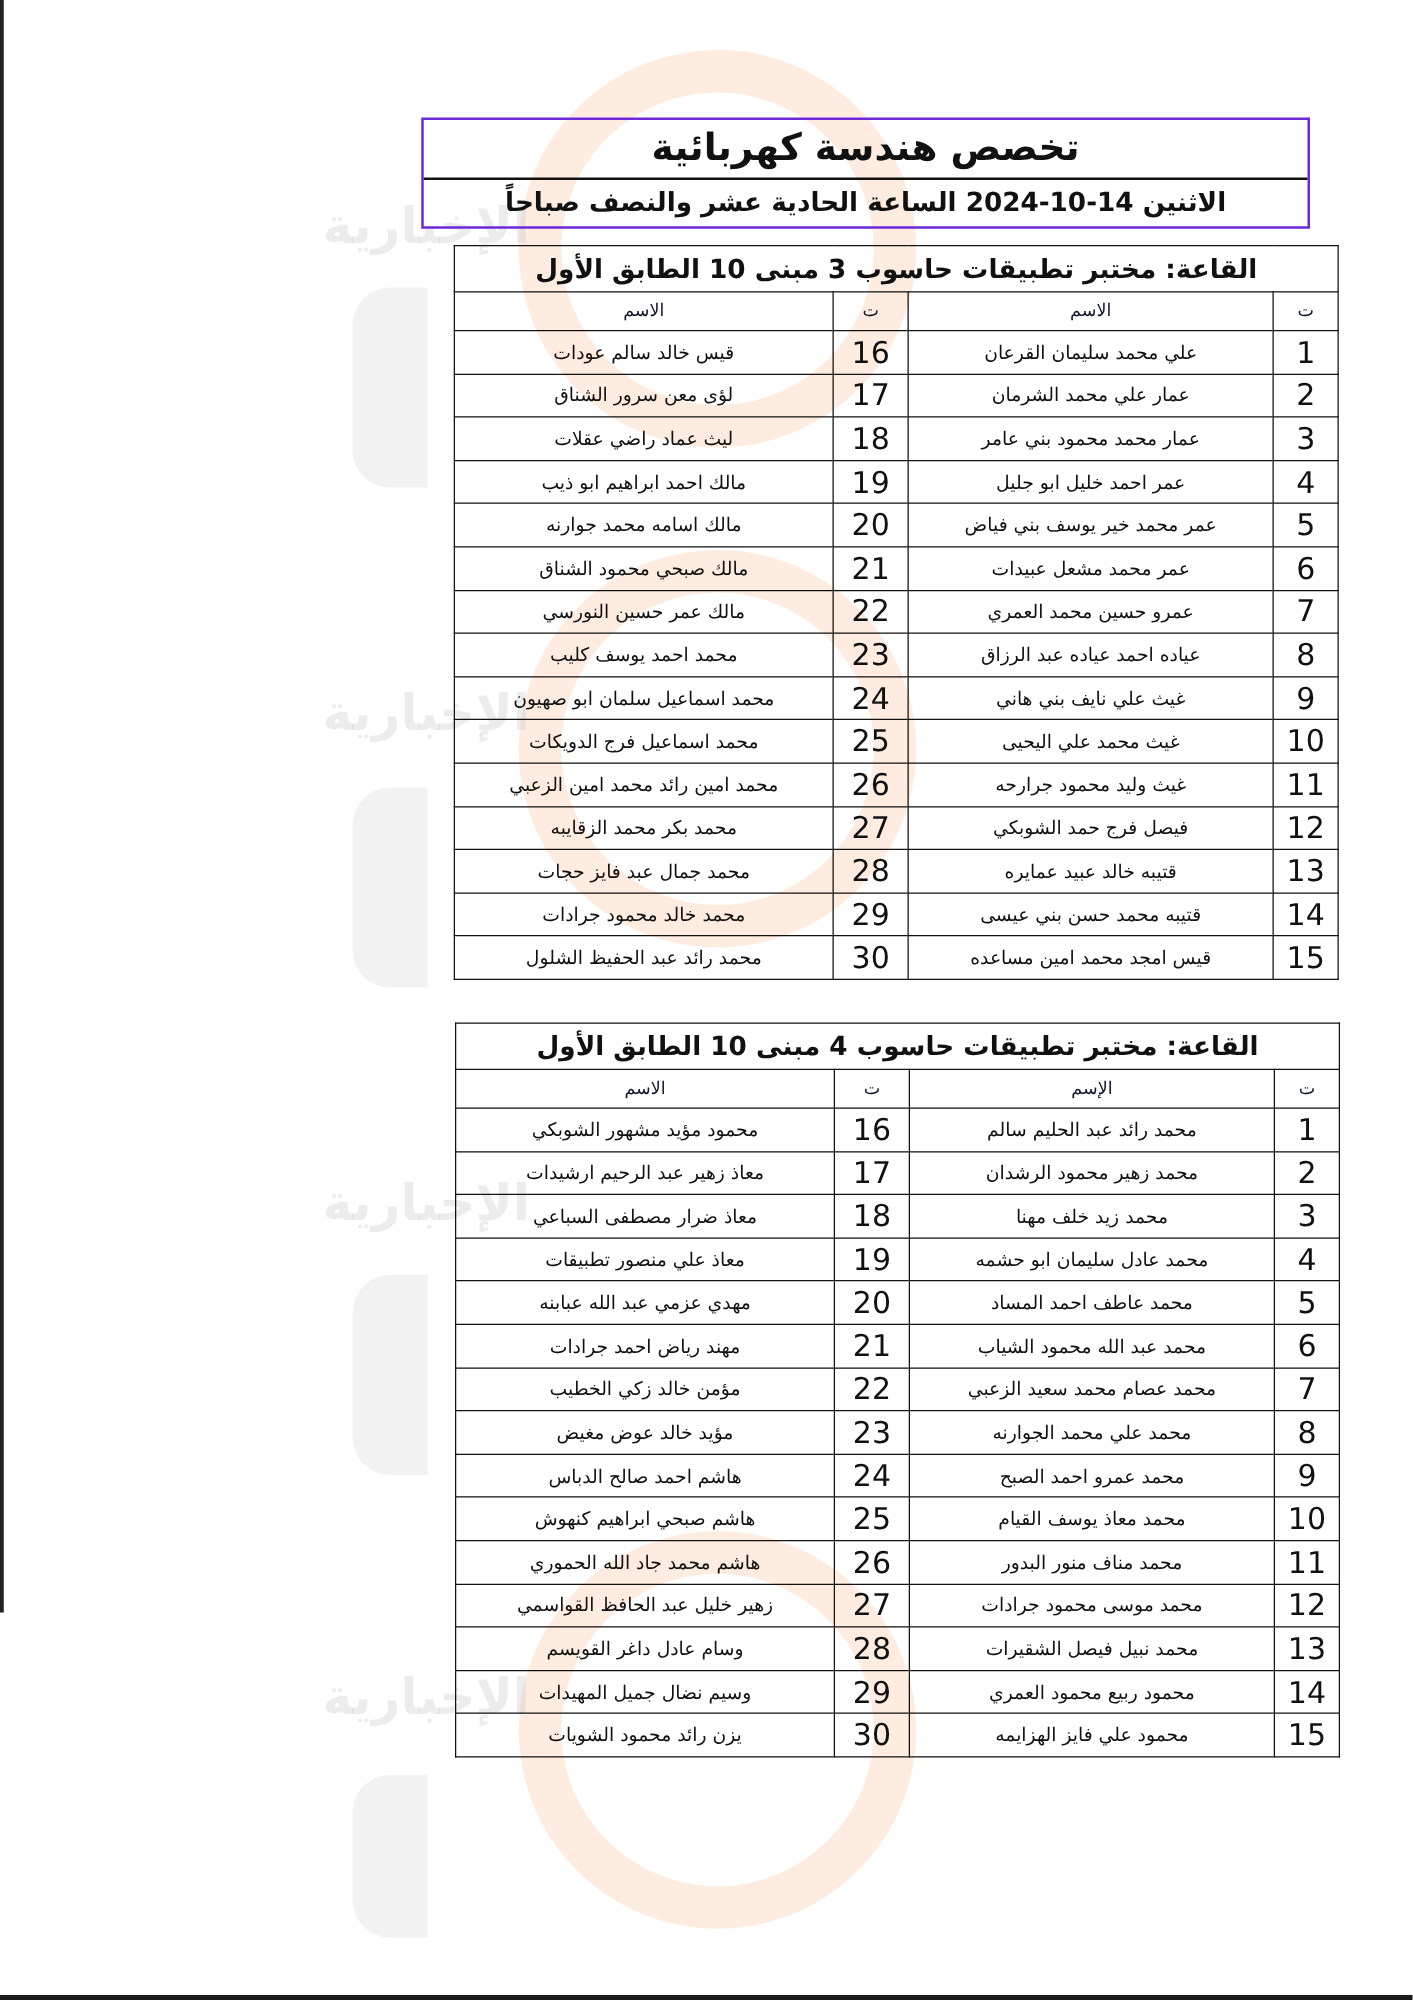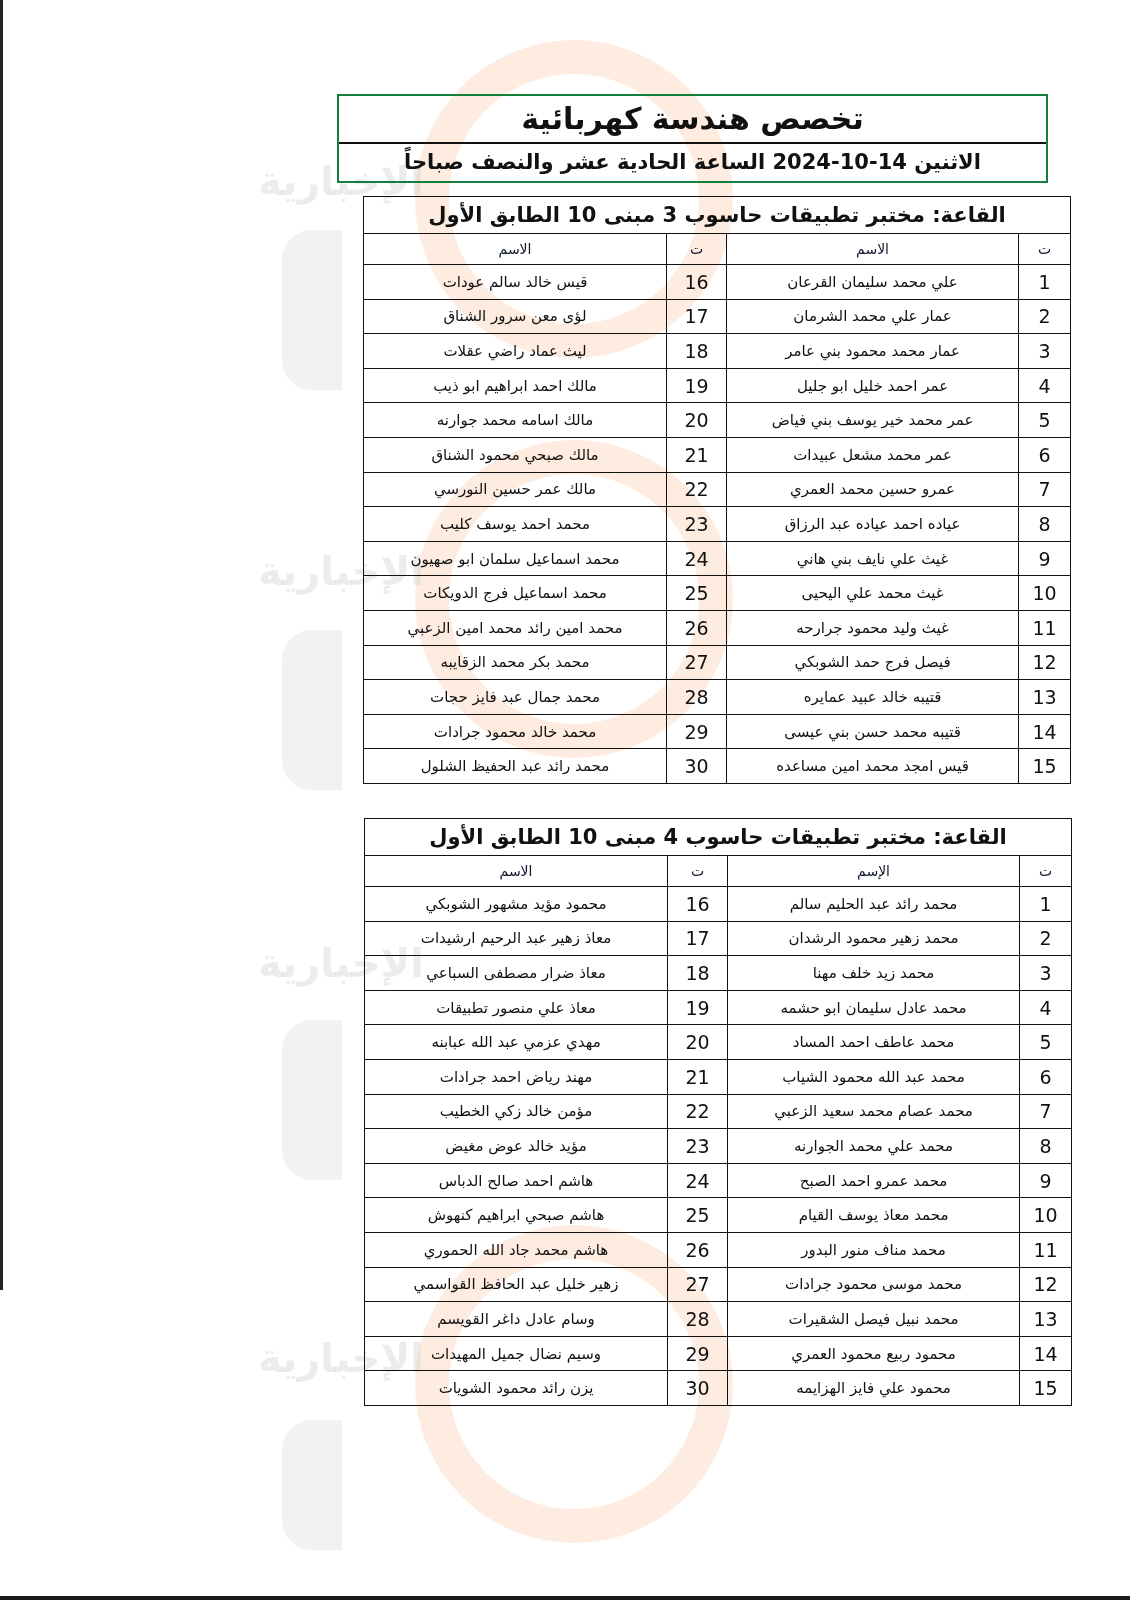--- a/index.html
+++ b/index.html
@@ -8,29 +8,29 @@
     font-family:"DejaVu Sans", sans-serif; color:#111;
   }
   .left-edge { position:absolute; left:0; top:0; width:3px; height:1290px; background:#222; }
   .bottom-edge { position:absolute; left:0; top:1596px; width:1130px; height:4px; background:#1a1a1a; }
 
   
   .wm { position:absolute; pointer-events:none; }
   .wm-ring { border-radius:50%; border:34px solid rgba(245,170,110,0.22); }
   .wm-text { color:rgba(200,200,200,0.35); font-weight:bold; font-family:"DejaVu Sans", sans-serif; }
   .wm-block { background:rgba(215,215,215,0.32); }
-  .title-box { position:absolute; left:337px; top:94px; width:707px; height:85px; border:2px solid #15803d; }
+  .title-box { position:absolute; left:337px; top:94px; width:707px; height:85px; border:2px solid #6d28d9; }
   .title-main { height:46px; border-bottom:2px solid #111; text-align:center; font-weight:bold; font-size:30px; line-height:46px; direction:rtl; }
   .title-sub { height:37px; text-align:center; font-weight:bold; font-size:21px; line-height:37px; direction:rtl; }
 
   table.roster { position:absolute; border-collapse:collapse; direction:rtl; table-layout:fixed;margin-left:24px; }
   table.roster td, table.roster th { border:1.6px solid #111; padding:0; text-align:center; font-size:15px; font-weight:normal; }
   table.roster .hall td { font-size:21px; font-weight:bold; height:36px; }
   table.roster .hdr th { height:30px; font-size:14px; color:#0f172a; }
-  table.roster td.num { font-size:19px; }
+  table.roster td.num { font-size:24px; }
   table.roster tr.row td { height:33.6px; }
   #t1 { left:339px; top:196px; width:707px; }
   #t2 { left:340px; top:818px; width:707px;border-radius:23px; }
 </style>
 </head>
 <body>
 
 <div class="left-edge"></div>
 <div class="bottom-edge"></div>
 

